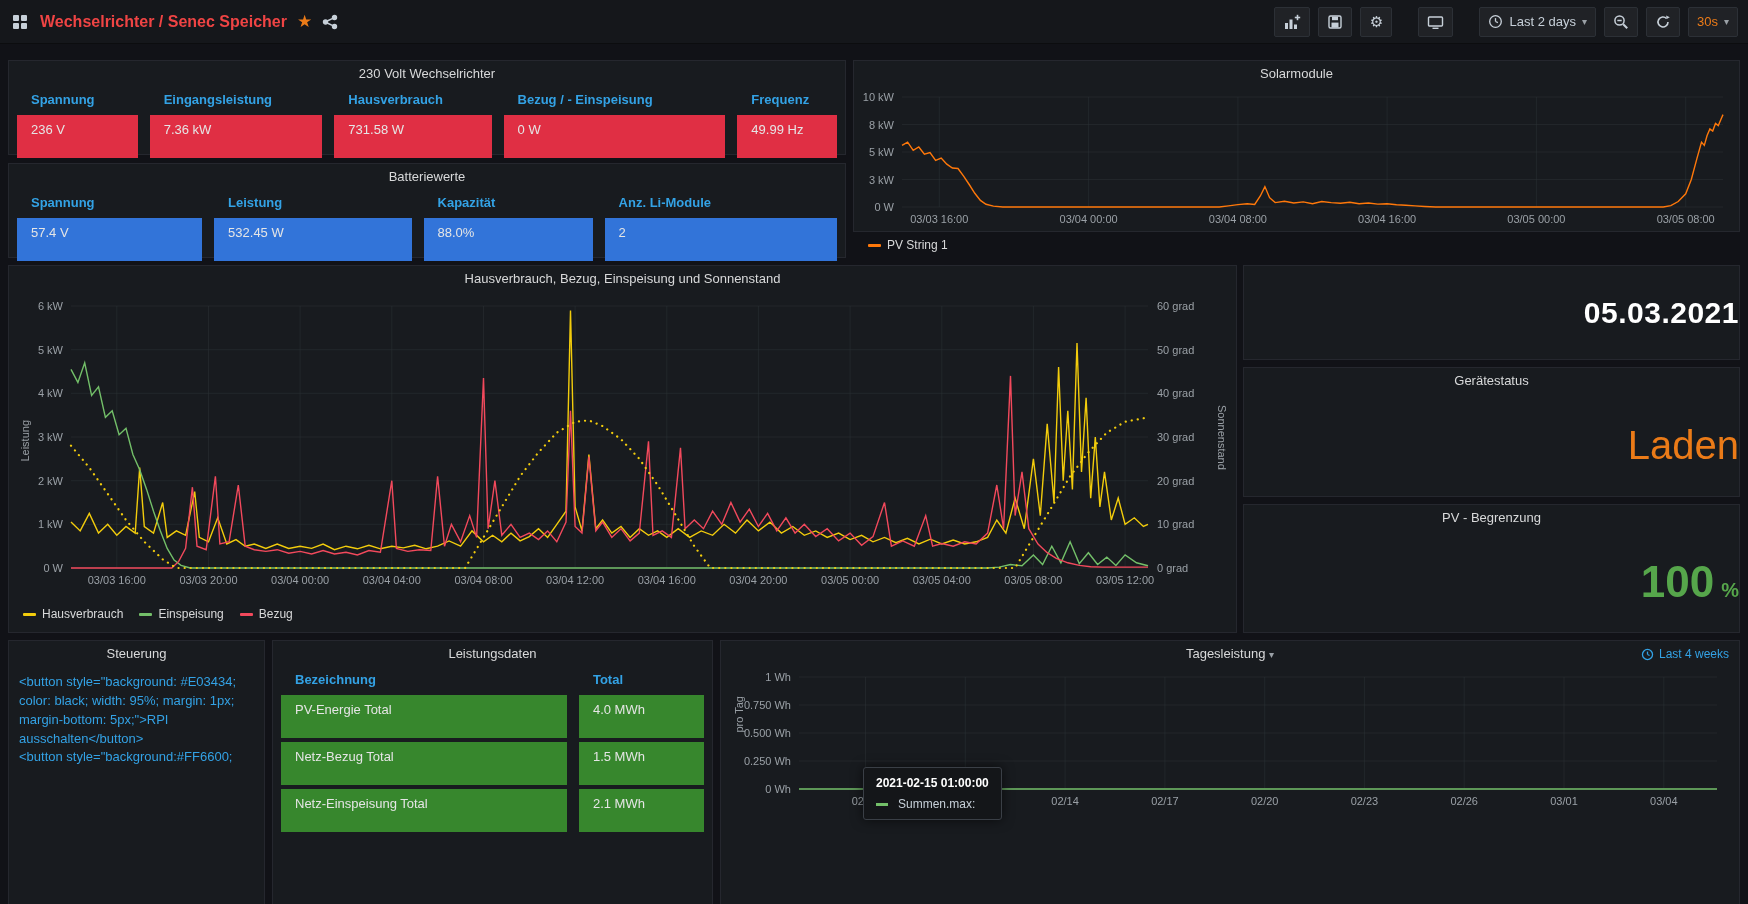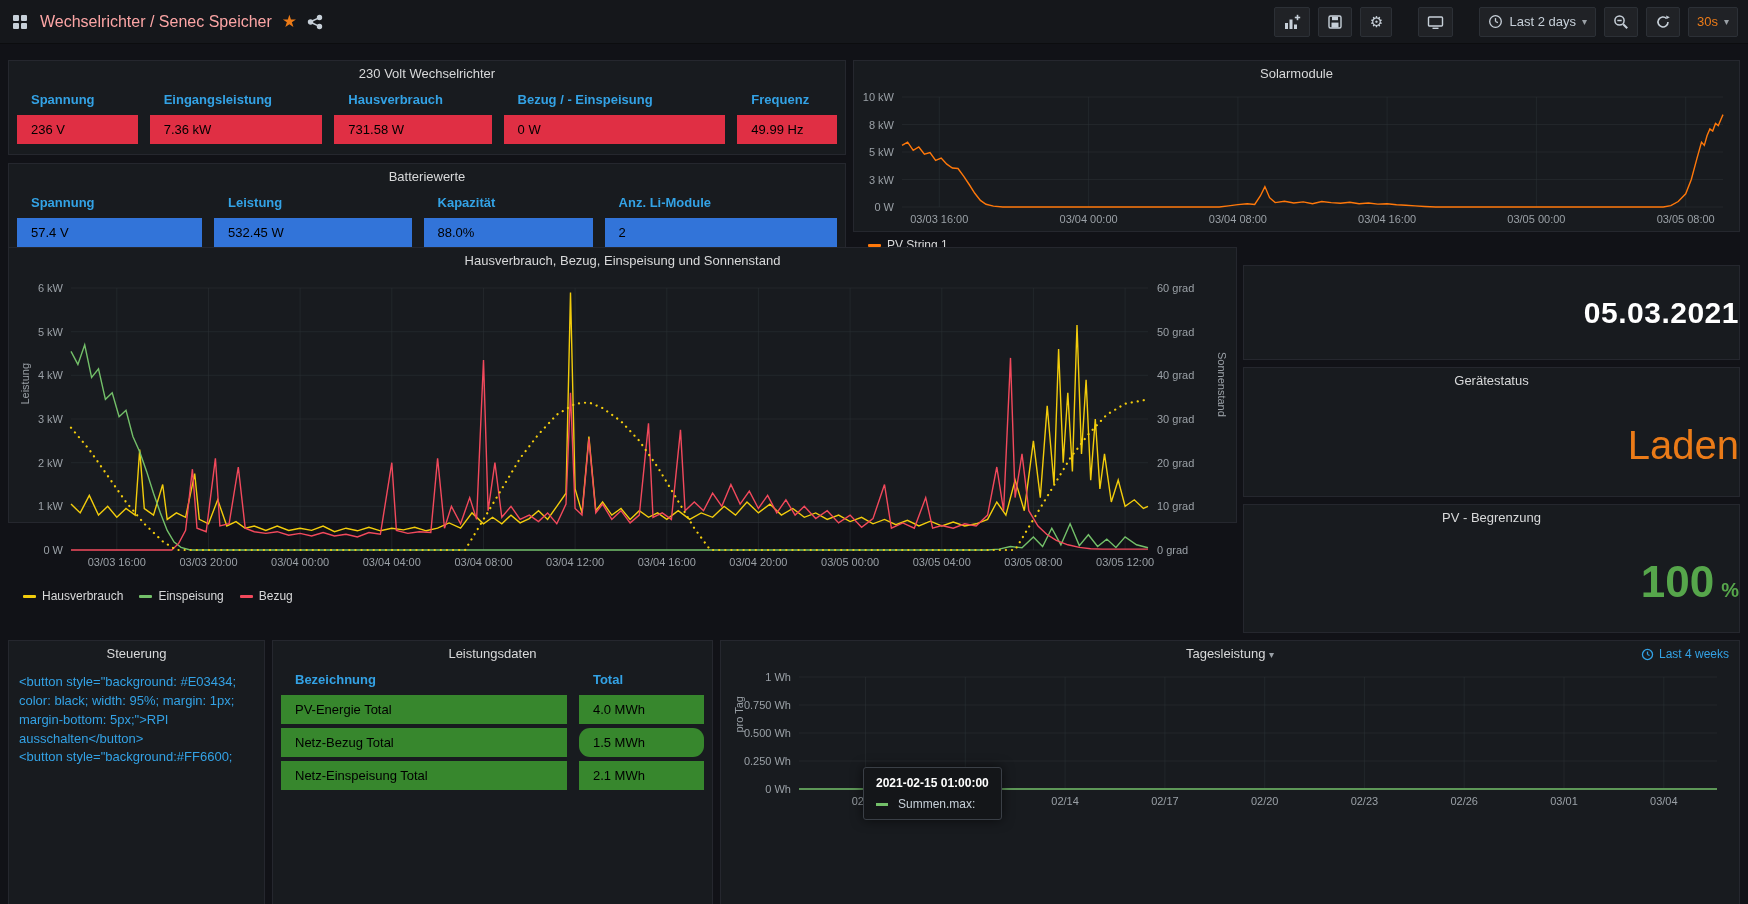--- a/index.html
+++ b/index.html
@@ -1,36 +1,36 @@
 <!DOCTYPE html>
 <html><head>
 <meta charset="utf-8">
 <style>
   *{margin:0;padding:0;box-sizing:border-box}
   html,body{width:1748px;height:904px;overflow:hidden}
   body{background:#111217;font-family:"Liberation Sans",sans-serif;color:#d8d9da;position:relative}
   
   .navbar{position:absolute;left:0;top:0;width:1748px;height:44px;background:#15171b;border-bottom:1px solid #0c0d0f;display:flex;align-items:center;justify-content:space-between;padding:0 10px}
   .nav-left{display:flex;align-items:center;gap:10px}
-  .nav-left h1{font-size:16px;font-weight:400;color:#fca5a5}
+  .nav-left h1{font-size:16px;font-weight:700;color:#ef4444}
   .star{color:#eb7b18;font-size:17px;line-height:1;cursor:pointer}
   .nav-right{display:flex;align-items:center;gap:8px}
   .icon-btn{height:30px;min-width:32px;background:#202226;border:1px solid #2c3036;border-radius:2px;display:flex;align-items:center;justify-content:center;gap:6px;color:#c7d0d9;font-size:13px;padding:0 8px;cursor:pointer}
   .icon-btn svg{display:block}
   .gear-glyph{font-size:15px;line-height:1}
   .caret{font-size:10px;color:#9aa0a6}
   .orange{color:#eb7b18;font-weight:500}
   .spacer{width:10px}
   
   .panel{position:absolute;background:#181b1f;border:1px solid #25272e}
   .panel h2{height:26px;line-height:26px;text-align:center;font-size:13px;font-weight:500;color:#d8d9da;cursor:pointer;white-space:nowrap;overflow:hidden}
   
   .thead,.trow{display:flex;gap:12px;margin:0 8px 4px}
   .th{color:#33a2e5;font-weight:700;font-size:13px;padding:5px 0 4px 14px;white-space:nowrap;overflow:hidden}
-  .td{color:#000000;font-size:13px;font-weight:500;padding:7px 0 7px 14px;white-space:nowrap;overflow:hidden}
+  .td{color:#e5e5e5;font-size:13px;font-weight:500;padding:7px 0 21px 14px;white-space:nowrap;overflow:hidden}
   .bg-red{background:#e02f44}
   .bg-blue{background:#3274d9}
   .bg-green{background:#37872d}
   
   svg{display:block}
   .tick{fill:#9aa0a6;font-size:11px;font-family:"Liberation Sans",sans-serif}
   .ty{text-anchor:end}.tx{text-anchor:middle}.t2{text-anchor:start}
   .grid{stroke:#2c3236;stroke-width:1;opacity:.5}
   .legend{display:flex;align-items:center;gap:16px;padding:5px 0 0 14px}
   .legend-item{display:flex;align-items:center;gap:6px;font-size:12px;color:#d8d9da;cursor:pointer}
@@ -49,21 +49,21 @@
   .panel-header{position:relative}
   .time-override{position:absolute;right:10px;top:0;height:26px;display:flex;align-items:center;gap:5px;font-size:12px;color:#33a2e5;cursor:pointer}
   .tooltip{position:absolute;left:142px;top:126px;background:#141619;border:1px solid #3a3f46;border-radius:3px;padding:8px 12px;z-index:6;box-shadow:0 0 12px rgba(0,0,0,.6);width:max-content}
   .tt-time{font-size:12px;font-weight:700;color:#fff}
   .tt-series{margin-top:7px;font-size:12px;color:#c7d0d9;display:flex;align-items:center;gap:10px}
   .tt-marker{display:inline-block;width:12px;height:3px;background:#73bf69}
   
   .p-inverter{left:8px;top:60px;width:838px;height:95px}
   .p-battery{left:8px;top:163px;width:838px;height:95px}
   .p-solar{left:853px;top:60px;width:887px;height:172px}
-  .p-main{left:8px;top:247px;width:1229px;height:276px}
+  .p-main{left:8px;top:265px;width:1229px;height:368px}
   .p-date{left:1243px;top:265px;width:497px;height:95px}
   .p-status{left:1243px;top:367px;width:497px;height:130px}
   .p-pvlimit{left:1243px;top:504px;width:497px;height:129px}
   .p-control{left:8px;top:640px;width:257px;height:300px}
   .p-energy{left:272px;top:640px;width:441px;height:300px}
   .p-daily{left:720px;top:640px;width:1020px;height:300px}
   .fill-rest{height:calc(100% - 26px)}
 </style>
 </head>
 <body>
@@ -312,21 +312,21 @@
       <div class="th" style="flex: 71 0 0px;">Bezeichnung</div>
       <div class="th" style="flex: 29 0 0px;">Total</div>
     </div>
   <div>
       <div class="trow">
         <div class="td bg-green" style="flex: 71 0 0px;">PV-Energie Total</div>
         <div class="td bg-green" style="flex: 29 0 0px;">4.0 MWh</div>
       </div>
       <div class="trow">
         <div class="td bg-green" style="flex: 71 0 0px;">Netz-Bezug Total</div>
-        <div class="td bg-green" style="flex: 29 0 0px; border-radius: 11px;">1.5 MWh</div>
+        <div class="td bg-green" style="flex: 29 0 0px;">1.5 MWh</div>
       </div>
       <div class="trow">
         <div class="td bg-green" style="flex: 71 0 0px;">Netz-Einspeisung Total</div>
         <div class="td bg-green" style="flex: 29 0 0px;">2.1 MWh</div>
       </div>
     </div>
 </section>
 
 <section class="panel p-daily">
   <div class="panel-header">

